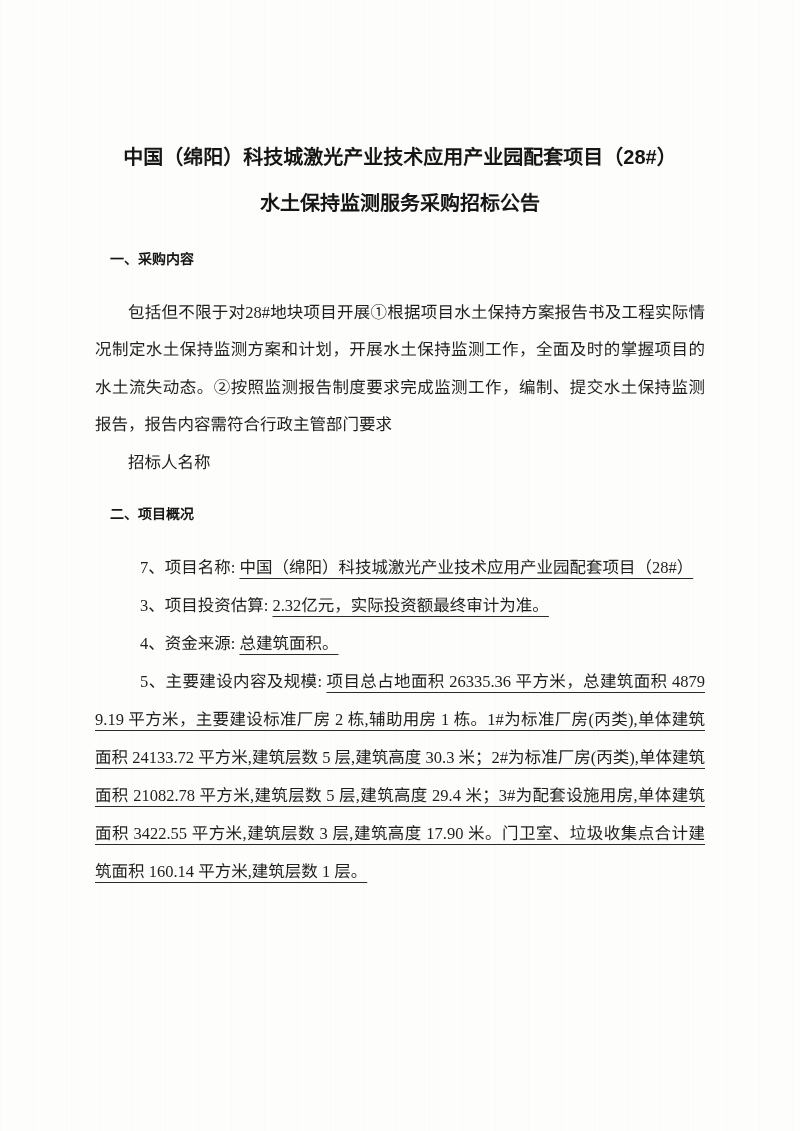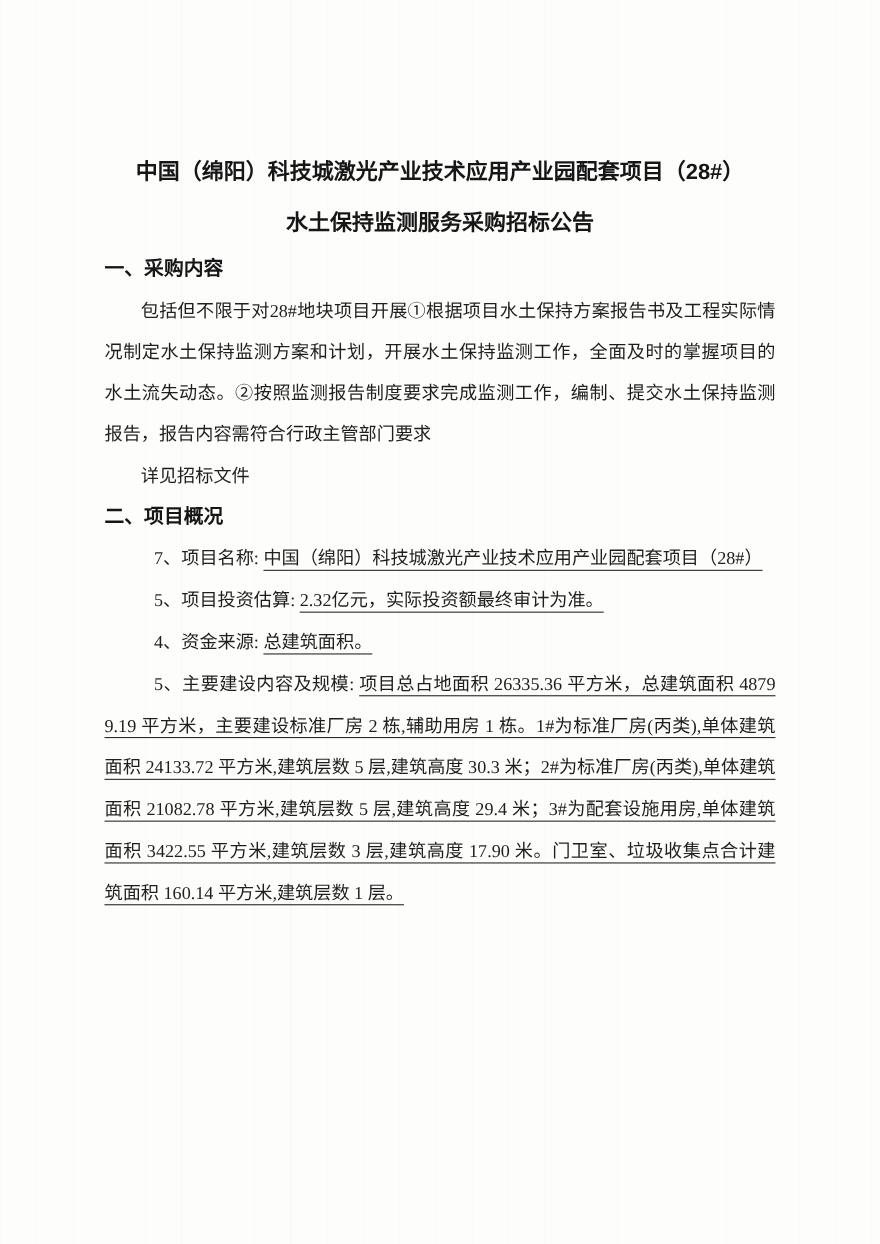--- a/index.html
+++ b/index.html
@@ -35,24 +35,24 @@
   }
   .doc-title .title-line { display: block; }
   p.body {
     margin: 0;
     line-height: 37.5px;
     text-align: justify;
     word-break: break-all;
   }
   p.indent { text-indent: 33px; }
   h2.sec-heading {
-    margin: 0;
+    margin: 15px;
     font-family: "Liberation Sans", "DejaVu Sans", sans-serif;
     font-weight: 700;
-    font-size: 18px;
+    font-size: 14px;
     line-height: 37.5px;
     color: #161616;
   }
   p.item {
     margin: 0;
     line-height: 38px;
     text-align: justify;
     text-indent: 45px;
     word-break: break-all;
   }
@@ -71,31 +71,31 @@
   <h1 class="doc-title">
     <span class="title-line">中国（绵阳）科技城激光产业技术应用产业园配套项目（28#）</span>
     <span class="title-line">水土保持监测服务采购招标公告</span>
   </h1>
 
 
   <h2 class="sec-heading">一、采购内容</h2>
 
   <p class="body indent">包括但不限于对28#地块项目开展①根据项目水土保持方案报告书及工程实际情况制定水土保持监测方案和计划，开展水土保持监测工作，全面及时的掌握项目的水土流失动态。②按照监测报告制度要求完成监测工作，编制、提交水土保持监测报告，报告内容需符合行政主管部门要求</p>
 
-  <p class="body indent">详见招标文件</p>
+  <p class="body indent">招标人名称</p>
 
   <h2 class="sec-heading">二、项目概况</h2>
 
   <p class="item">
     <span>7、项目名称: </span><span class="u">中国（绵阳）科技城激光产业技术应用产业园配套项目（28#）</span>
   </p>
 
 
   <p class="item">
-    <span>5、项目投资估算: </span><span class="u">2.32亿元，实际投资额最终审计为准。</span>
+    <span>3、项目投资估算: </span><span class="u">2.32亿元，实际投资额最终审计为准。</span>
   </p>
 
   <p class="item">
     <span>4、资金来源: </span><span class="u">总建筑面积。</span>
   </p>
 
   <p class="item">
     <span>5、主要建设内容及规模: </span><span class="u">项目总占地面积 26335.36 平方米，总建筑面积 48799.19 平方米，主要建设标准厂房 2 栋,辅助用房 1 栋。1#为标准厂房(丙类),单体建筑面积 24133.72 平方米,建筑层数 5 层,建筑高度 30.3 米；2#为标准厂房(丙类),单体建筑面积 21082.78 平方米,建筑层数 5 层,建筑高度 29.4 米；3#为配套设施用房,单体建筑面积 3422.55 平方米,建筑层数 3 层,建筑高度 17.90 米。门卫室、垃圾收集点合计建筑面积 160.14 平方米,建筑层数 1 层。</span>
   </p>
 

